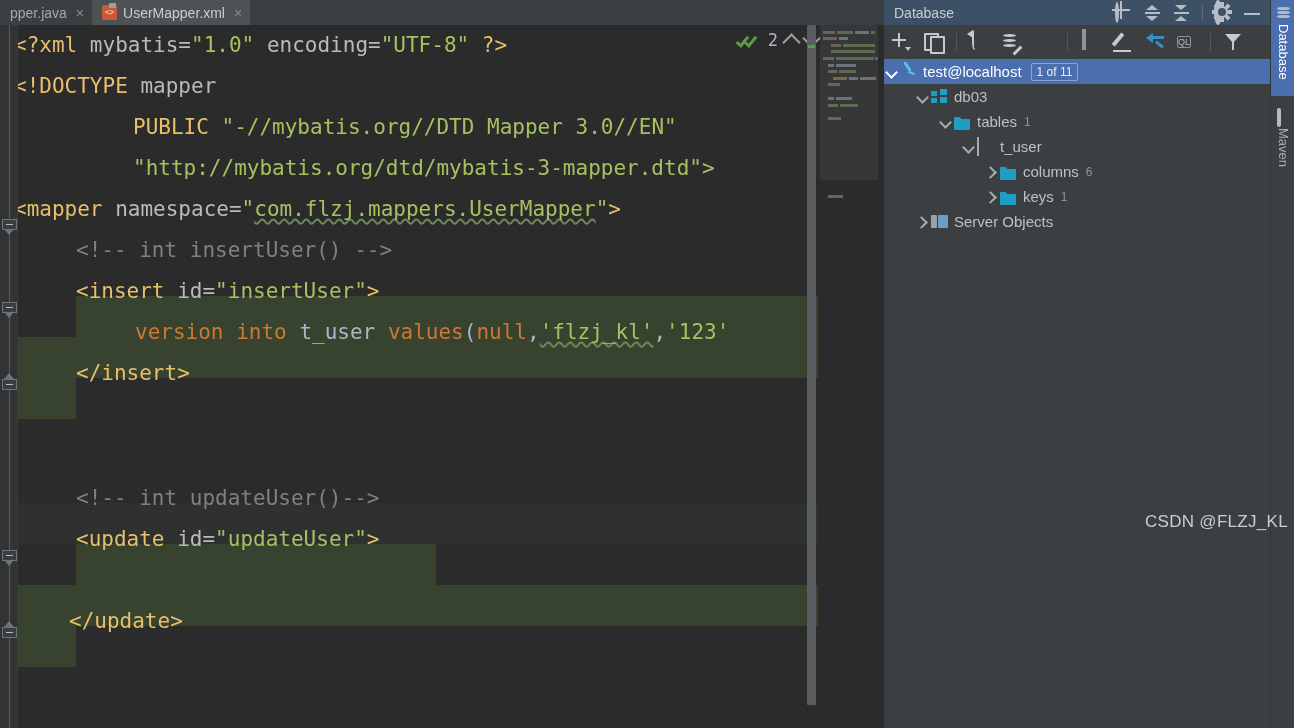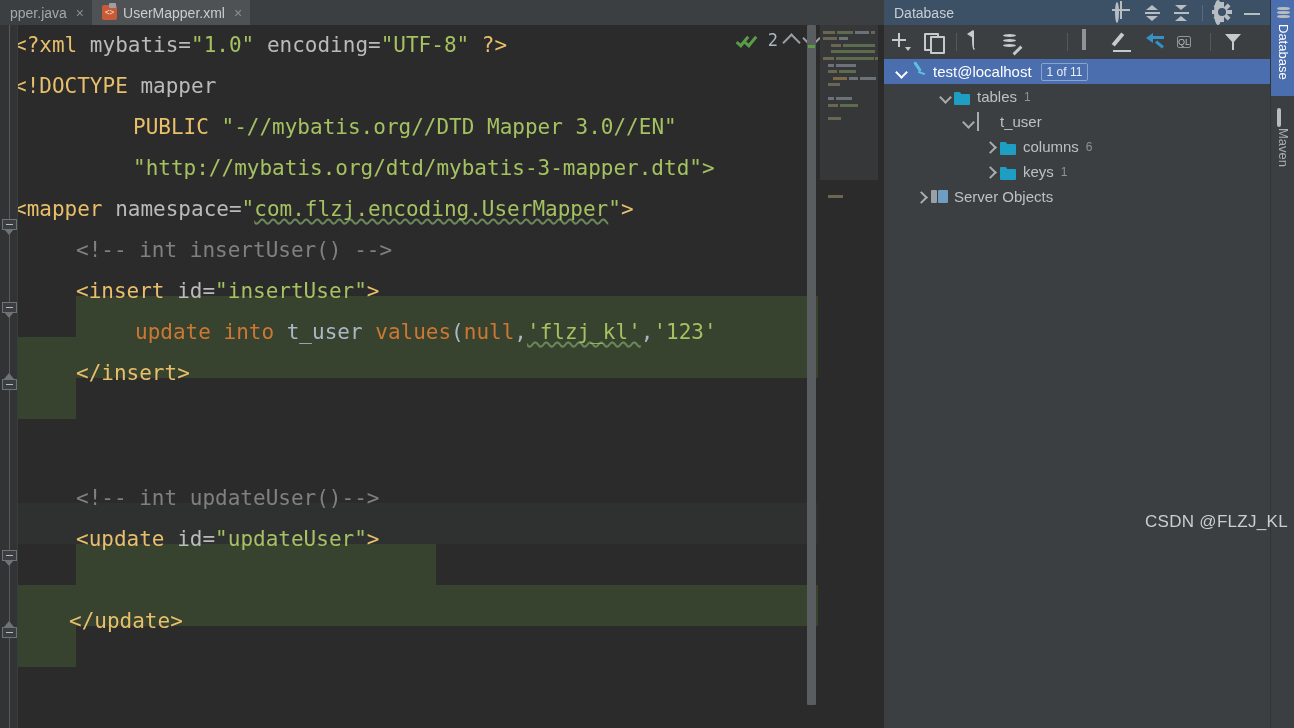--- a/index.html
+++ b/index.html
@@ -649,27 +649,27 @@
       <div class="hl-band" style="left:0px;   top:601px; width:58px;  height:41px;"></div>
 
       <div class="code-line" style="top:0px; left:-4px"><span class="t-proc">&lt;?xml </span><span class="t-attr">mybatis=</span><span class="t-value">"1.0"</span><span class="t-attr"> encoding=</span><span class="t-value">"UTF-8"</span><span class="t-proc"> ?&gt;</span></div>
 
       <div class="code-line" style="top:41px; left:-4px"><span class="t-tag">&lt;!DOCTYPE </span><span class="t-attr">mapper</span></div>
 
       <div class="code-line" style="top:82px; left:115px"><span class="t-tag">PUBLIC </span><span class="t-value">"-//mybatis.org//DTD Mapper 3.0//EN"</span></div>
 
       <div class="code-line" style="top:123px; left:115px"><span class="t-value">"http://mybatis.org/dtd/mybatis-3-mapper.dtd"&gt;</span></div>
 
-      <div class="code-line" style="top:164px; left:-4px"><span class="t-tag">&lt;mapper </span><span class="t-attr">namespace=</span><span class="t-value">"</span><span class="t-value squiggle">com.flzj.encoding.UserMapper</span><span class="t-value">"</span><span class="t-tag">&gt;</span></div>
+      <div class="code-line" style="top:164px; left:-4px"><span class="t-tag">&lt;mapper </span><span class="t-attr">namespace=</span><span class="t-value">"</span><span class="t-value squiggle">com.flzj.mappers.UserMapper</span><span class="t-value">"</span><span class="t-tag">&gt;</span></div>
 
       <div class="code-line" style="top:205px; left:58px"><span class="t-comment">&lt;!-- int insertUser() --&gt;</span></div>
 
       <div class="code-line" style="top:246px; left:58px"><span class="t-tag">&lt;insert </span><span class="t-attr">id=</span><span class="t-value">"insertUser"</span><span class="t-tag">&gt;</span></div>
 
-      <div class="code-line" style="top:287px; left:117px"><span class="t-kw">update into </span><span class="t-sqltbl">t_user </span><span class="t-kw">values</span><span class="t-paren">(</span><span class="t-kw">null</span><span class="t-paren">,</span><span class="t-value squiggle">'flzj_kl'</span><span class="t-paren">,</span><span class="t-value">'123'</span></div>
+      <div class="code-line" style="top:287px; left:117px"><span class="t-kw">version into </span><span class="t-sqltbl">t_user </span><span class="t-kw">values</span><span class="t-paren">(</span><span class="t-kw">null</span><span class="t-paren">,</span><span class="t-value squiggle">'flzj_kl'</span><span class="t-paren">,</span><span class="t-value">'123'</span></div>
 
       <div class="code-line" style="top:328px; left:58px"><span class="t-tag">&lt;/insert&gt;</span></div>
 
       <div class="code-line" style="top:453px; left:58px"><span class="t-comment">&lt;!-- int updateUser()--&gt;</span></div>
 
       <div class="code-line" style="top:494px; left:58px"><span class="t-tag">&lt;update </span><span class="t-attr">id=</span><span class="t-value">"updateUser"</span><span class="t-tag">&gt;</span></div>
 
       <div class="code-line" style="top:576px; left:51px"><span class="t-tag">&lt;/update&gt;</span></div>
     </div>
 
@@ -767,30 +767,40 @@
           <b></b>
           <u></u>
         </span>
       <span class="tb-ico"><span class="ico-ql">QL</span></span>
       <span class="tb-sep"></span>
       <span class="tb-ico ico-filter"></span>
     </div>
 
     <div id="db-tree">
 
-      <div class="tree-row selected" style="padding-left:10px">
+      <div class="tree-row selected" style="padding-left:0">
         <span class="arrow"></span>
         <span class="tnode-icon ico-mysql">
             <i></i>
             <b></b>
           </span>
         <span>test@localhost</span>
         <span class="chip">1 of 11</span>
       </div>
 
+      <div class="tree-row" style="padding-left:31px">
+        <span class="arrow"></span>
+        <span class="tnode-icon ico-schema">
+            <i></i>
+            <b></b>
+            <u></u>
+            <s></s>
+          </span>
+        <span>db03</span>
+      </div>
 
       <div class="tree-row" style="padding-left:54px">
         <span class="arrow"></span>
         <span class="tnode-icon ico-folder"></span>
         <span>tables</span>
         <span class="badge-count">1</span>
       </div>
 
       <div class="tree-row" style="padding-left:77px">
         <span class="arrow"></span>

